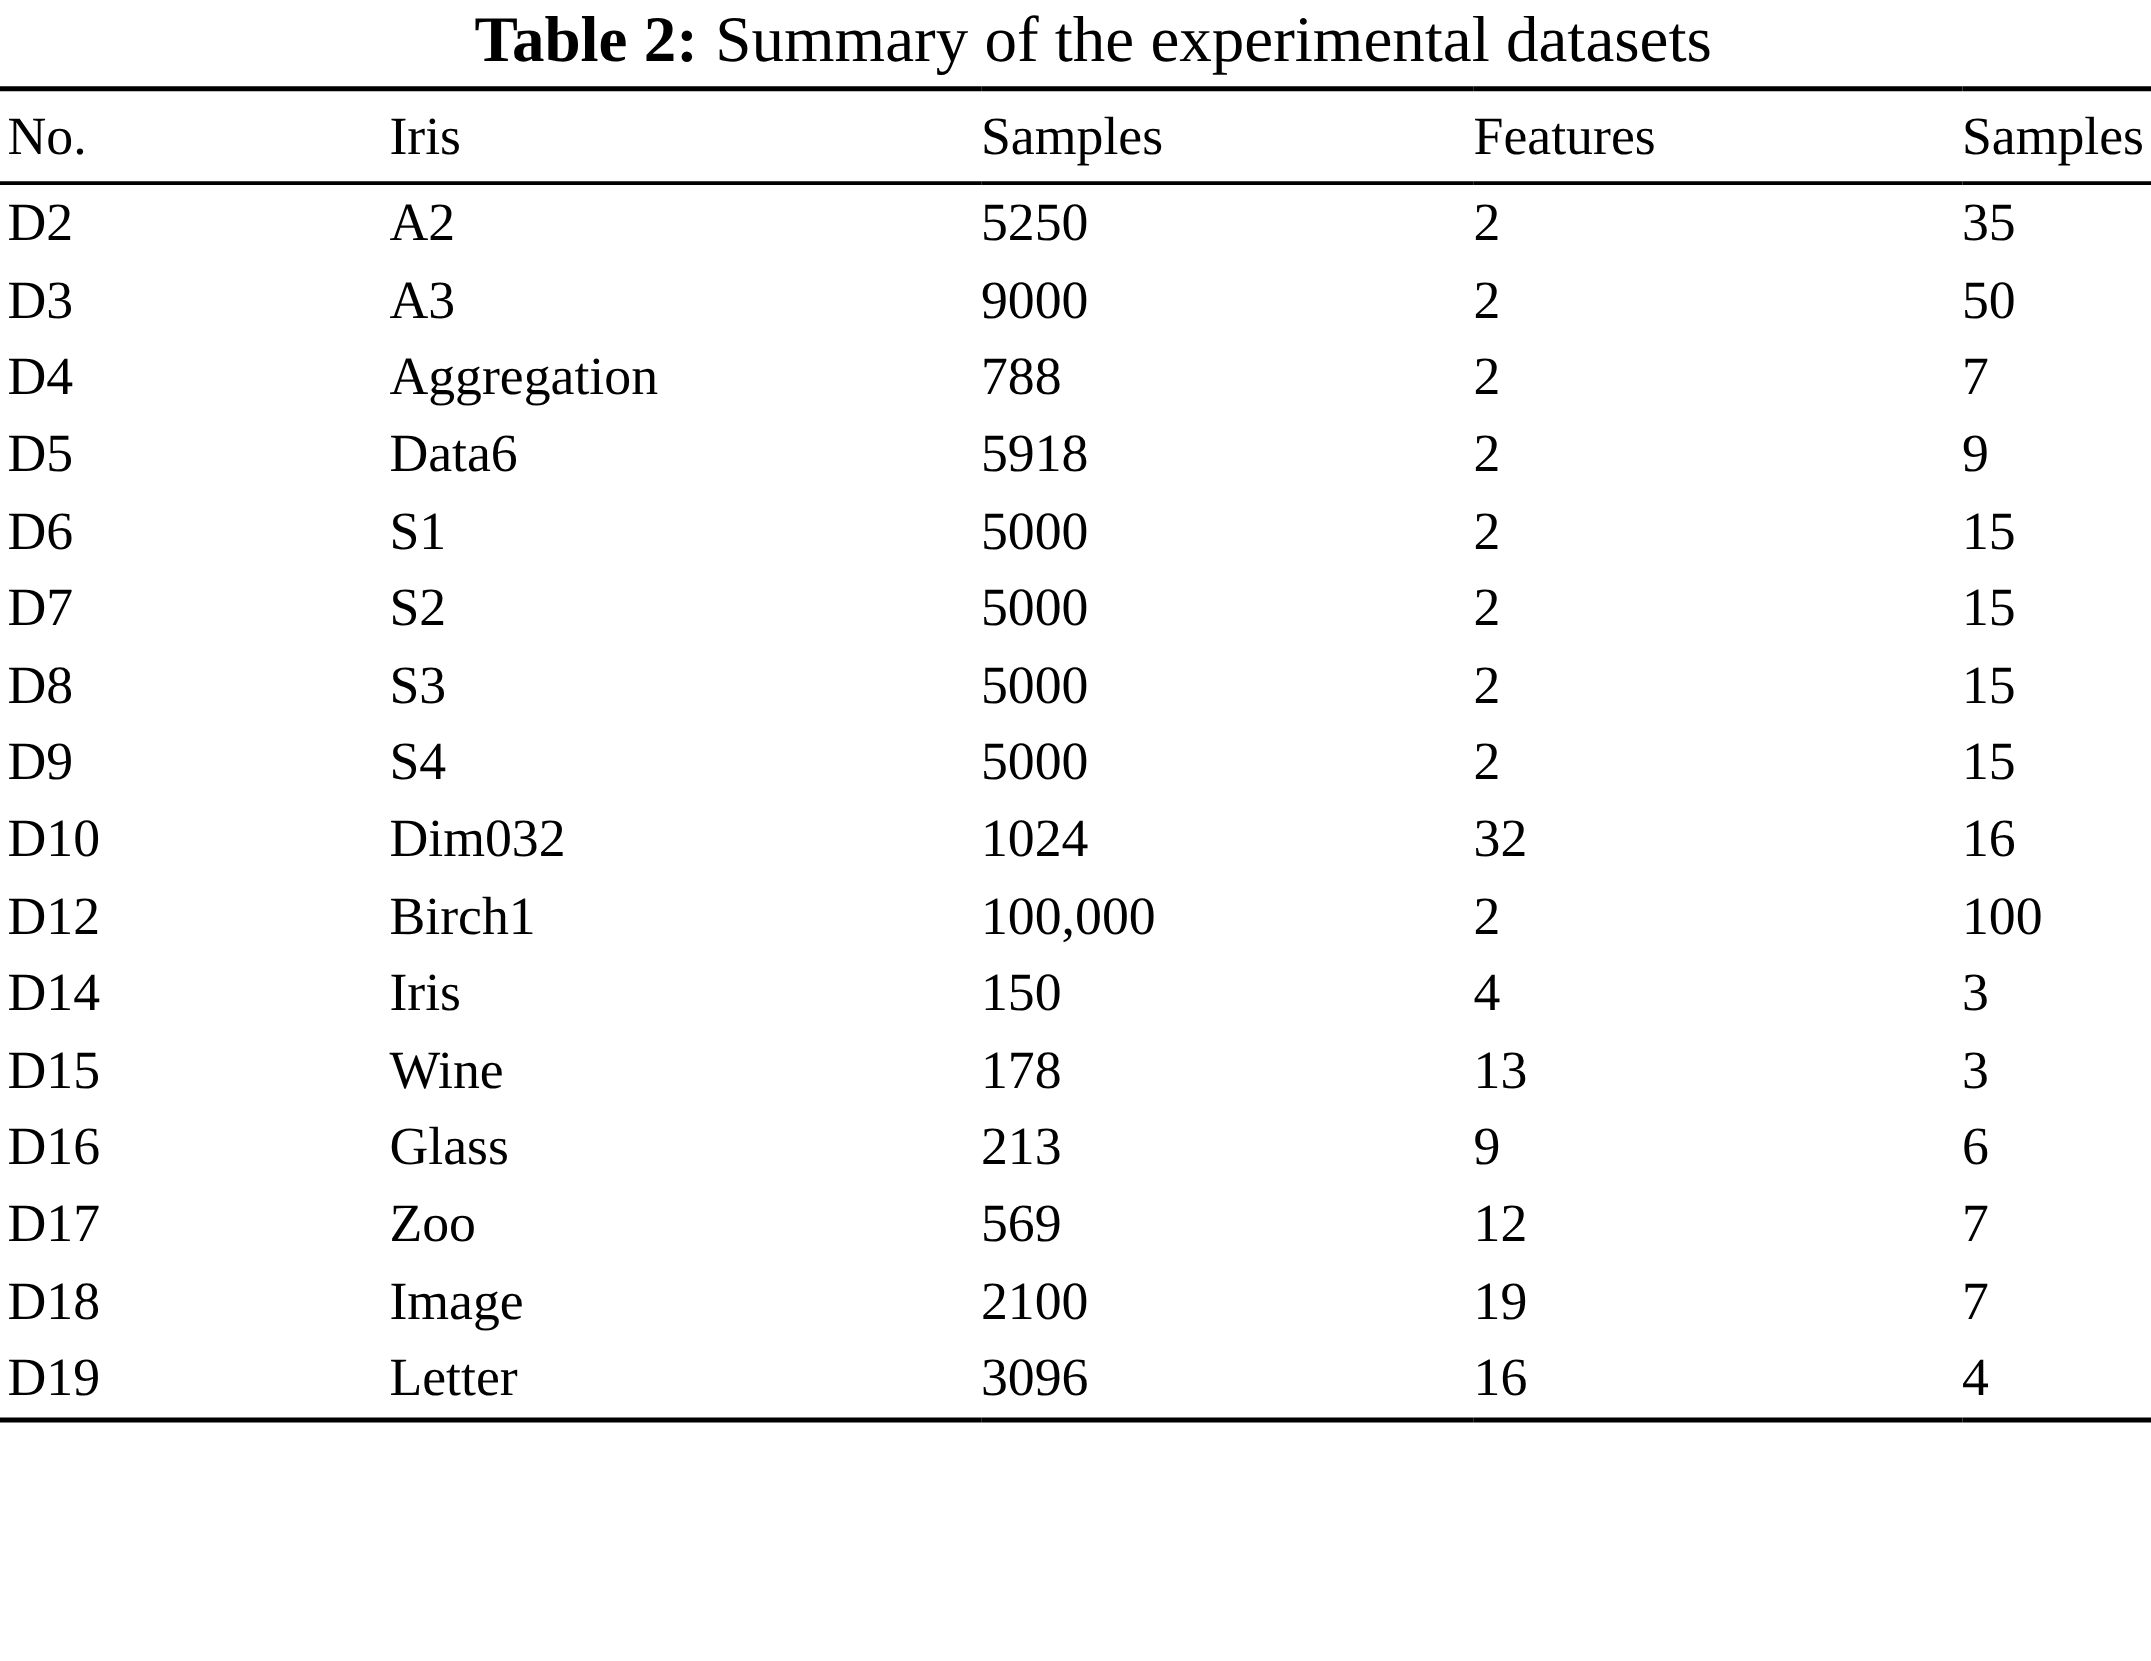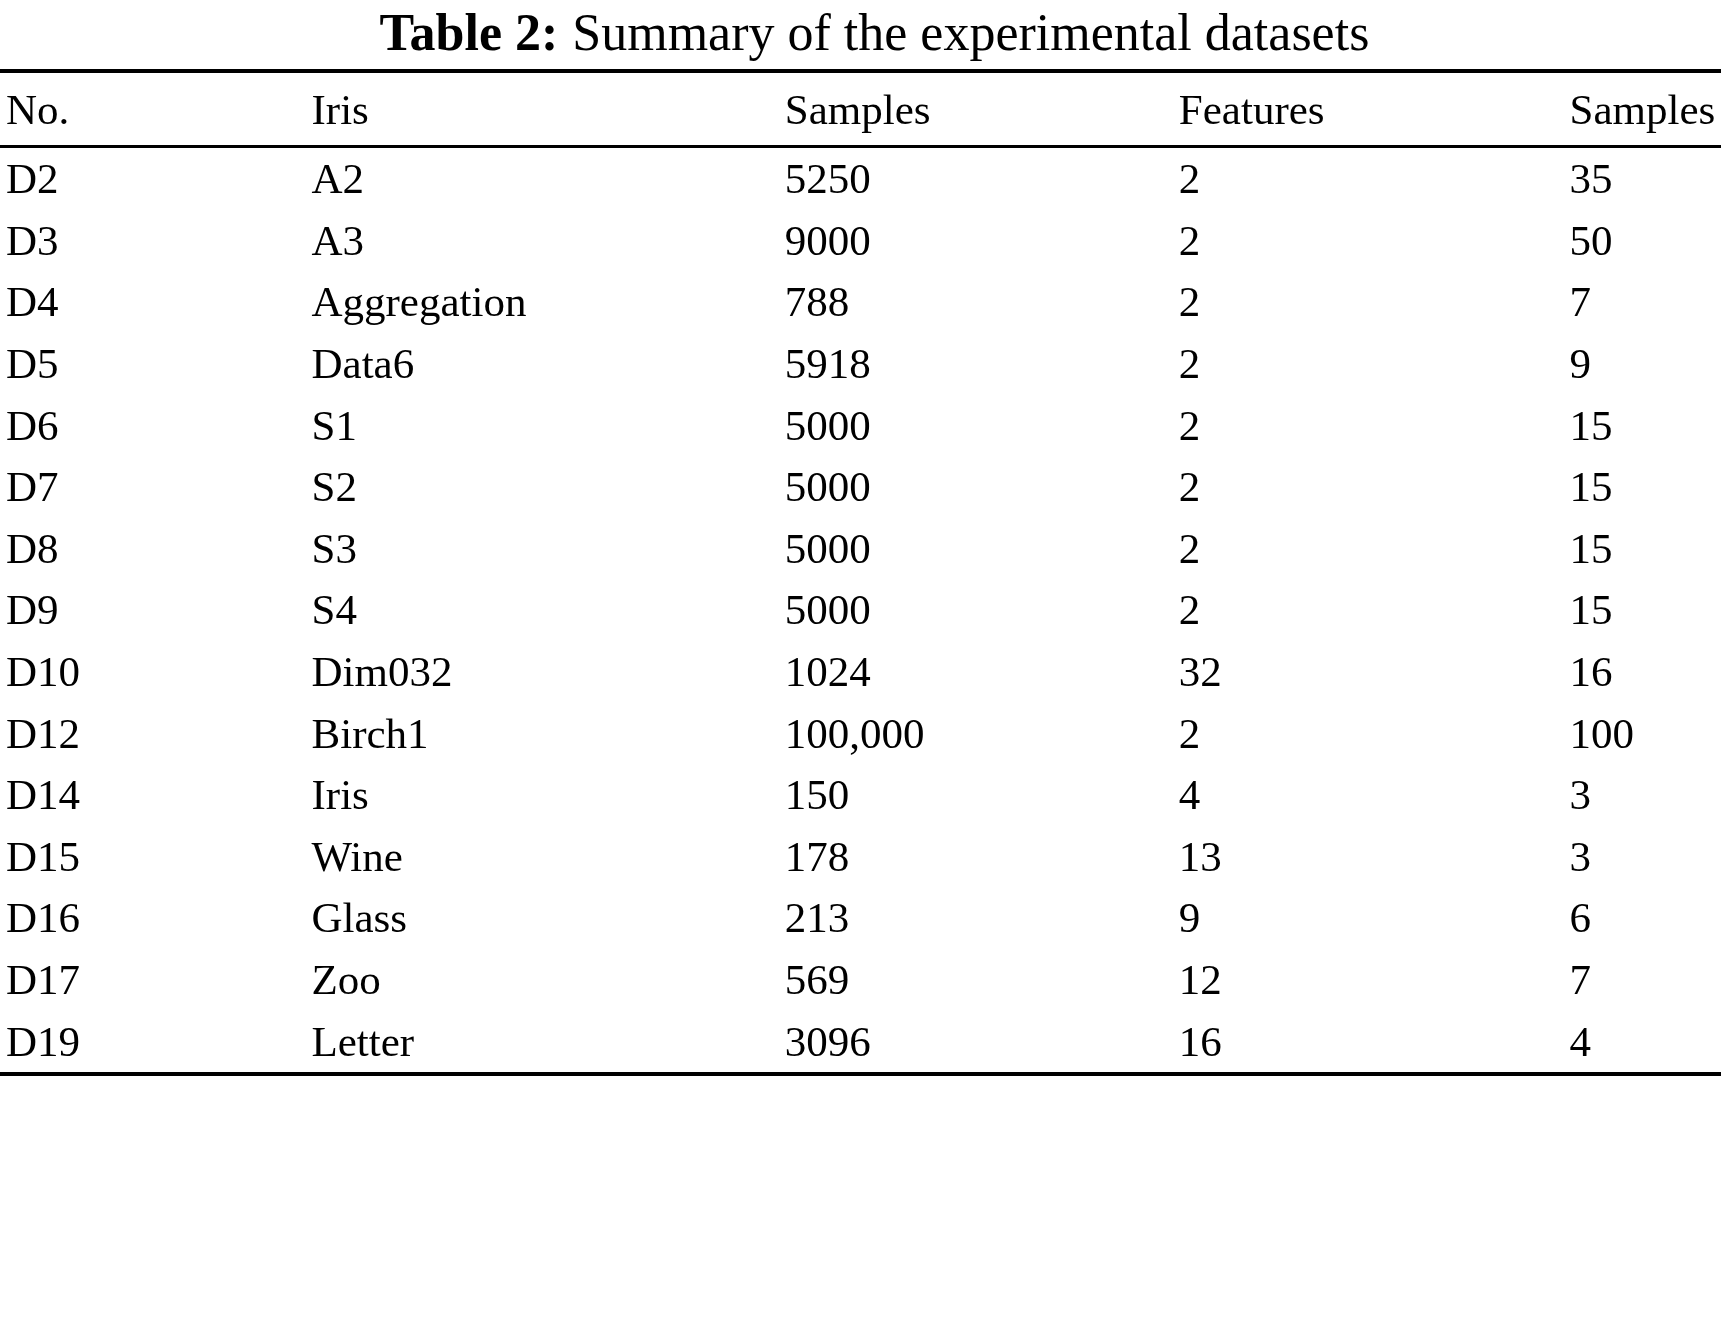--- a/index.html
+++ b/index.html
@@ -182,20 +182,27 @@
           <td>6</td>
         </tr>
         <tr>
           <td>D17</td>
           <td>Zoo</td>
           <td>569</td>
           <td>12</td>
           <td>7</td>
         </tr>
         <tr>
+          <td>D18</td>
+          <td>Image</td>
+          <td>2100</td>
+          <td>19</td>
+          <td>7</td>
+        </tr>
+        <tr>
           <td>D19</td>
           <td>Letter</td>
           <td>3096</td>
           <td>16</td>
           <td>4</td>
         </tr>
       </tbody>
   </table>
 
 </div>

